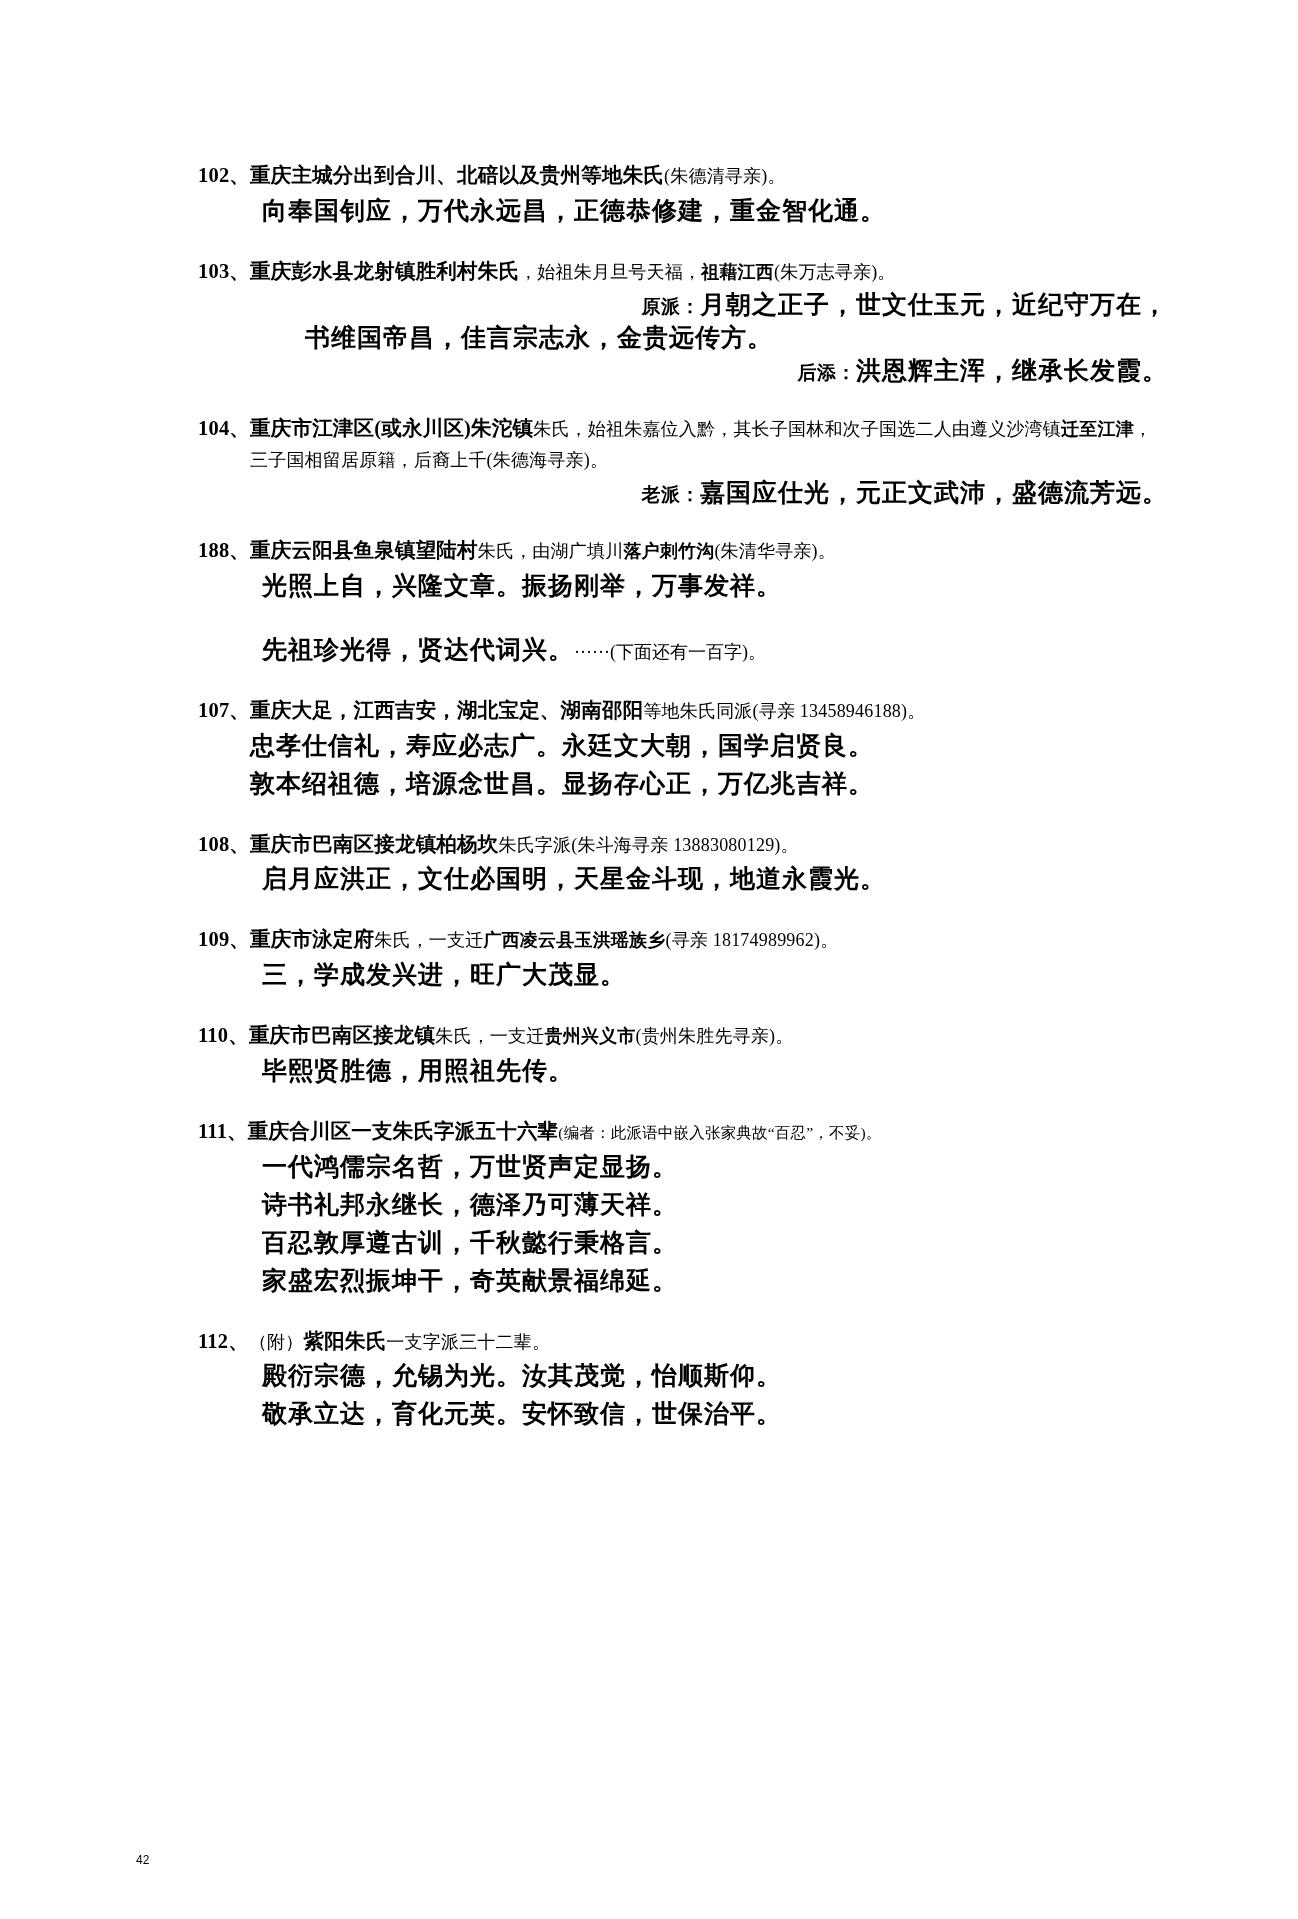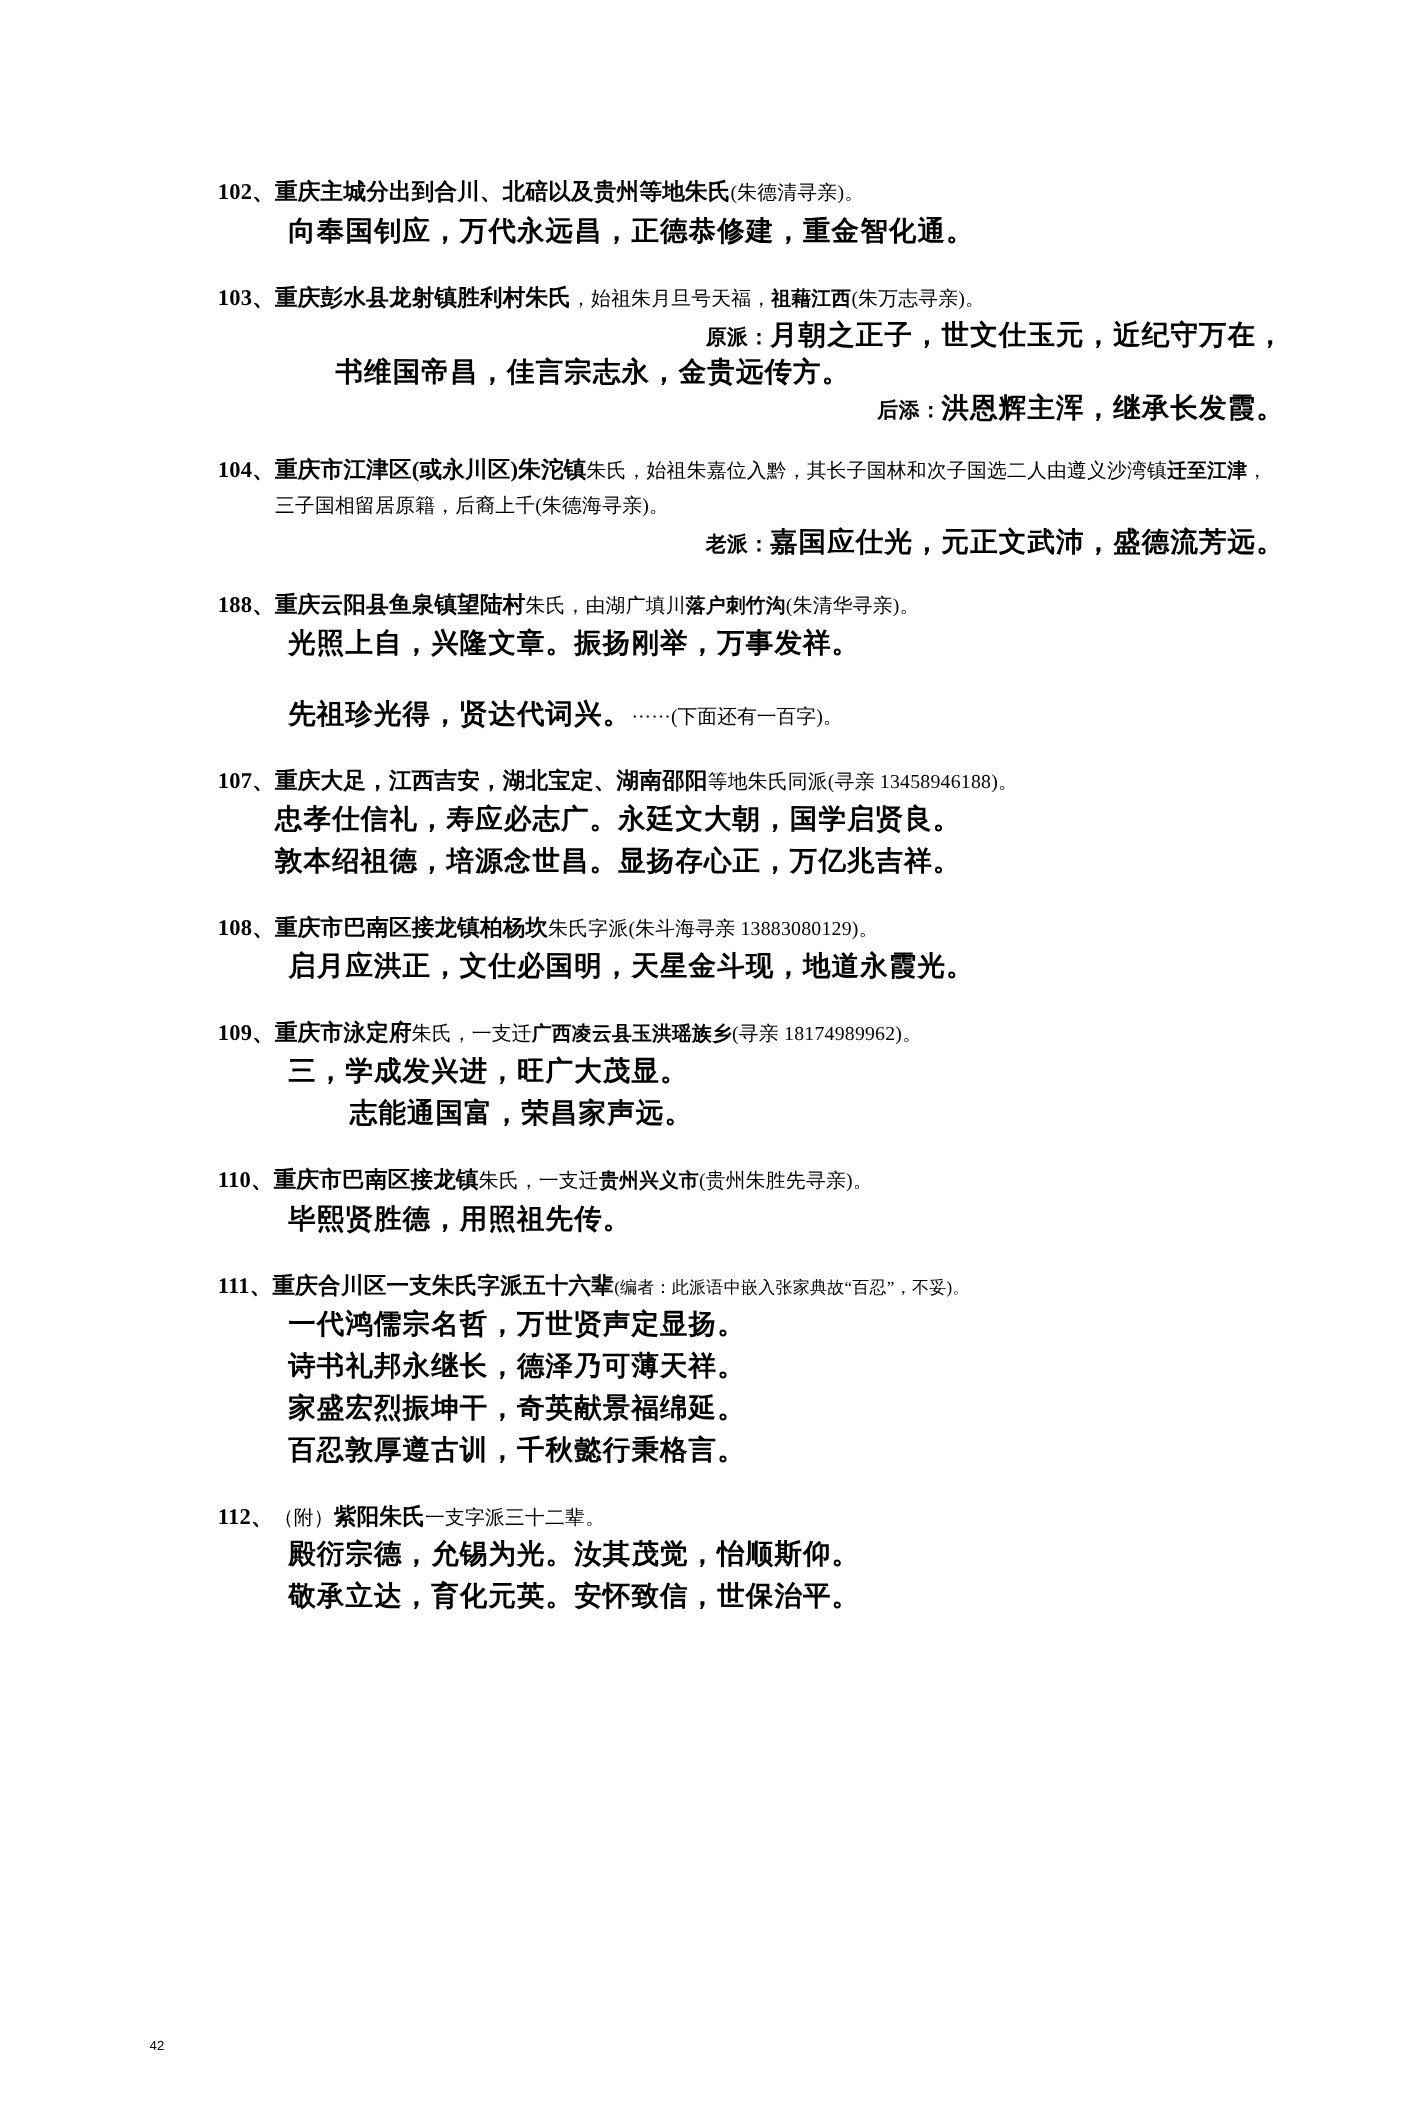--- a/index.html
+++ b/index.html
@@ -180,42 +180,41 @@
       <div class="verse-line">启月应洪正，文仕必国明，天星金斗现，地道永霞光。</div>
     </div>
   </div>
 
   <div class="entry">
     <div class="head">
       <span class="num">109、</span><span class="b">重庆市泳定府</span><span class="sm">朱氏，一支迁</span><span class="smb">广西凌云县玉洪瑶族乡</span><span class="sm">(寻亲 18174989962)。</span>
     </div>
     <div class="verse vc">
       <div class="verse-line">三，学成发兴进，旺广大茂显。</div>
-      <div class="verse-line" style="padding-left:56px;">志能通国富，荣昌家声远。</div>
     </div>
   </div>
 
   <div class="entry">
     <div class="head">
       <span class="num">110、</span><span class="b">重庆市巴南区接龙镇</span><span class="sm">朱氏，一支迁</span><span class="smb">贵州兴义市</span><span class="sm">(贵州朱胜先寻亲)。</span>
     </div>
     <div class="verse vc">
       <div class="verse-line">毕熙贤胜德，用照祖先传。</div>
     </div>
   </div>
 
   <div class="entry">
     <div class="head">
       <span class="num">111、</span><span class="b">重庆合川区一支朱氏字派五十六辈</span><span class="tiny">(编者：此派语中嵌入张家典故“百忍”，不妥)。</span>
     </div>
     <div class="verse vc">
       <div class="verse-line">一代鸿儒宗名哲，万世贤声定显扬。</div>
       <div class="verse-line">诗书礼邦永继长，德泽乃可薄天祥。</div>
+      <div class="verse-line">百忍敦厚遵古训，千秋懿行秉格言。</div>
       <div class="verse-line">家盛宏烈振坤干，奇英献景福绵延。</div>
-      <div class="verse-line">百忍敦厚遵古训，千秋懿行秉格言。</div>
     </div>
   </div>
 
   <div class="entry">
     <div class="head">
       <span class="num">112、</span><span class="sm">（附）</span><span class="b">紫阳朱氏</span><span class="sm">一支字派三十二辈。</span>
     </div>
     <div class="verse vc">
       <div class="verse-line">殿衍宗德，允锡为光。汝其茂觉，怡顺斯仰。</div>
       <div class="verse-line">敬承立达，育化元英。安怀致信，世保治平。</div>

